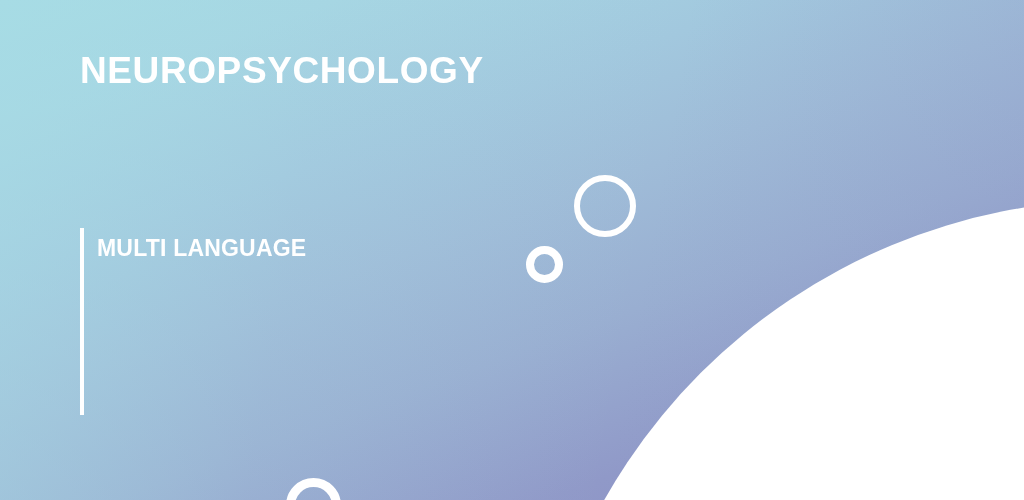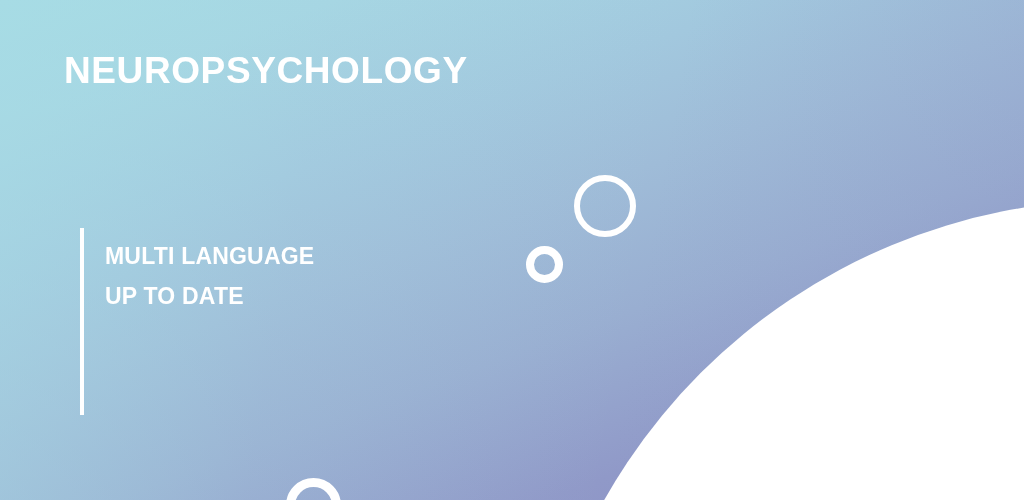--- a/index.html
+++ b/index.html
@@ -84,42 +84,42 @@
   .ring-bottom {
     left: 286px;
     top: 478px;
     width: 55px;
     height: 55px;
     border-width: 9px;
   }
   
   .title {
     position: absolute;
-    left: 64px;
+    left: 80px;
     top: 52px;
     margin: 0;
     color: #ffffff;
     font-size: 37px;
     font-weight: bold;
     letter-spacing: 0.6px;
     line-height: 1;
     white-space: nowrap;
   }
   
   .features {
     position: absolute;
     left: 80px;
     top: 228px;
     padding-left: 13px;
     border-left: 4px solid #ffffff;
     box-sizing: border-box;
     height: 187px;
   }
   .features ul {
-    margin: 8px;
+    margin: 0;
     padding: 0;
     list-style: none;
   }
   .features li {
     color: #ffffff;
     font-size: 23px;
     font-weight: bold;
     letter-spacing: 0.2px;
     line-height: 40px;
     white-space: nowrap;
@@ -138,17 +138,16 @@
 
   <div class="ring ring-large"></div>
   <div class="ring ring-small"></div>
   <div class="ring ring-bottom"></div>
 
   <h1 class="title">NEUROPSYCHOLOGY</h1>
 
   <div class="features">
     <ul>
       <li>MULTI LANGUAGE</li>
-      <li>UP TO DATE</li>
     </ul>
   </div>
 
 </div>
 
 </body></html>

